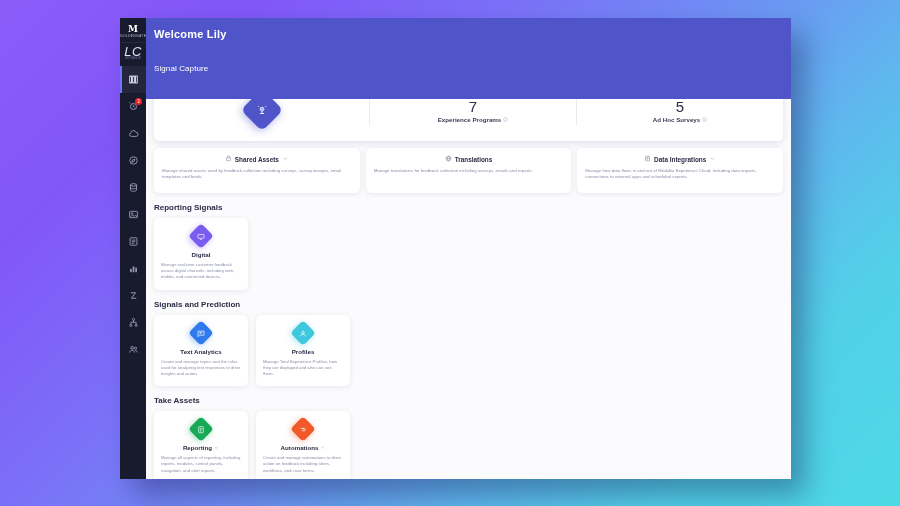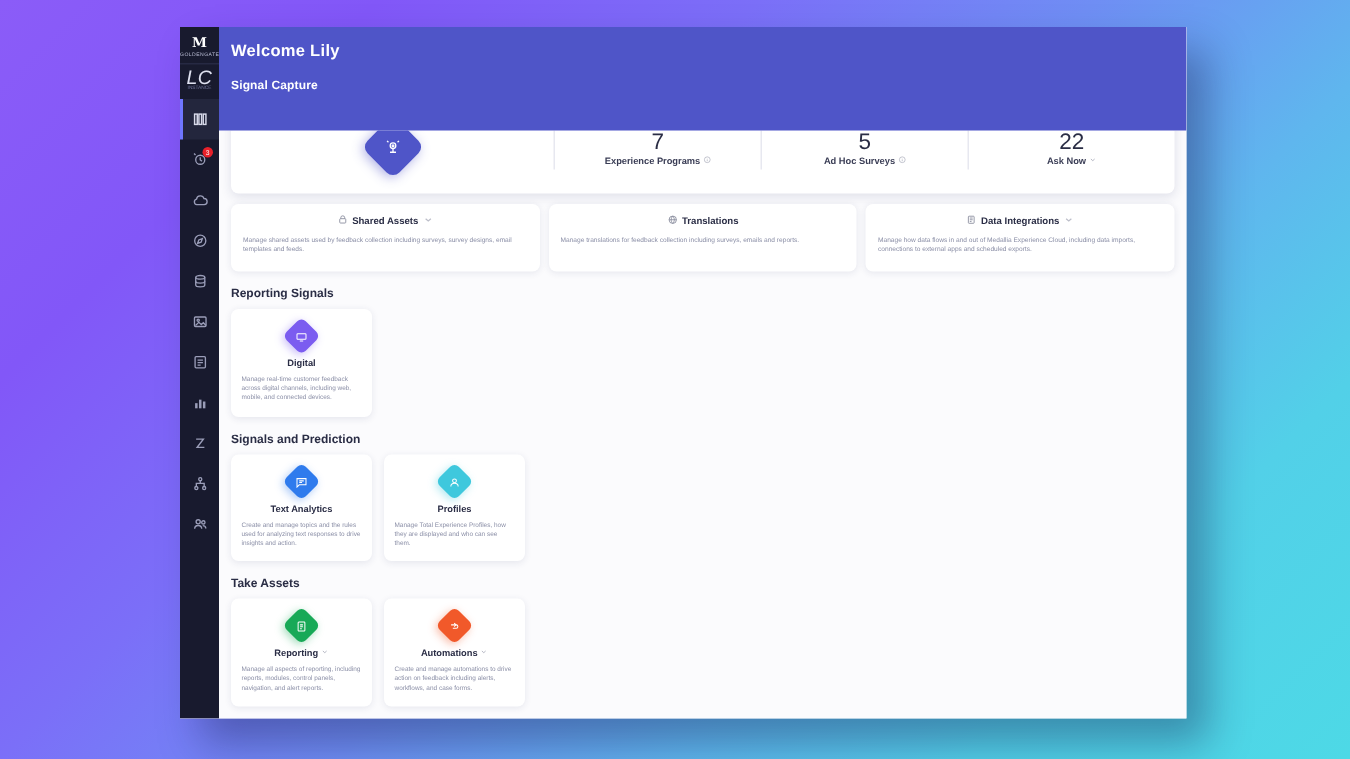--- a/index.html
+++ b/index.html
@@ -69,22 +69,22 @@
 
   
   .main { flex: 1; display: flex; flex-direction: column; background: #fbfbfd; }
   .header {
     background: #4f55c8;
     padding: 10px 12px 26px 8px;
     position: relative;
   }
   .welcome { color: #ffffff; font-size: 11px; font-weight: bold; letter-spacing: .2px; }
   .section-hd-light {
-    color: #ffffff; font-size: 8px; font-weight: bold;
-    margin-top: 12px; letter-spacing: .1px;
+    color: #ffffff; font-size: 8px; font-weight: normal;
+    margin-top: 24px; letter-spacing: .1px;
   }
 
   .content { flex: 1; padding: 0 8px 0 8px; overflow: hidden; }
 
   
   .stats-card {
     background: #ffffff; border-radius: 5px;
     box-shadow: 0 2px 7px rgba(40,45,100,.13);
     margin-top: -20px;
     height: 62px;
@@ -327,31 +327,20 @@
             <span>Ad Hoc Surveys</span>
             <span class="info-ico">
               <svg viewBox="0 0 16 16" width="5" height="5" fill="none" stroke="#6b6f88" stroke-width="1.4">
                 <circle cx="8" cy="8" r="6.2"></circle>
                   <path d="M8 7.2v4M8 4.8v.6"></path>
               </svg>
             </span>
           </div>
         </div>
 
-        <div class="stat">
-          <div class="stat-value">22</div>
-          <div class="stat-label">
-            <span>Ask Now</span>
-            <span class="chev">
-              <svg viewBox="0 0 16 16" width="5" height="5" fill="none" stroke="#6b6f88" stroke-width="1.8">
-                <path d="m4 6.4 4 3.6 4-3.6"></path>
-              </svg>
-            </span>
-          </div>
-        </div>
       </div>
 
       <div class="row3">
 
         <div class="wcard">
           <div class="wcard-hd">
             <span>
               <svg viewBox="0 0 16 16" fill="none" stroke="#5d6179" stroke-width="1.3">
                 <path d="M5 6.4V5a3 3 0 0 1 6 0v1.4"></path>
                   <rect x="3.4" y="6.4" width="9.2" height="6.6" rx="1.2"></rect>

